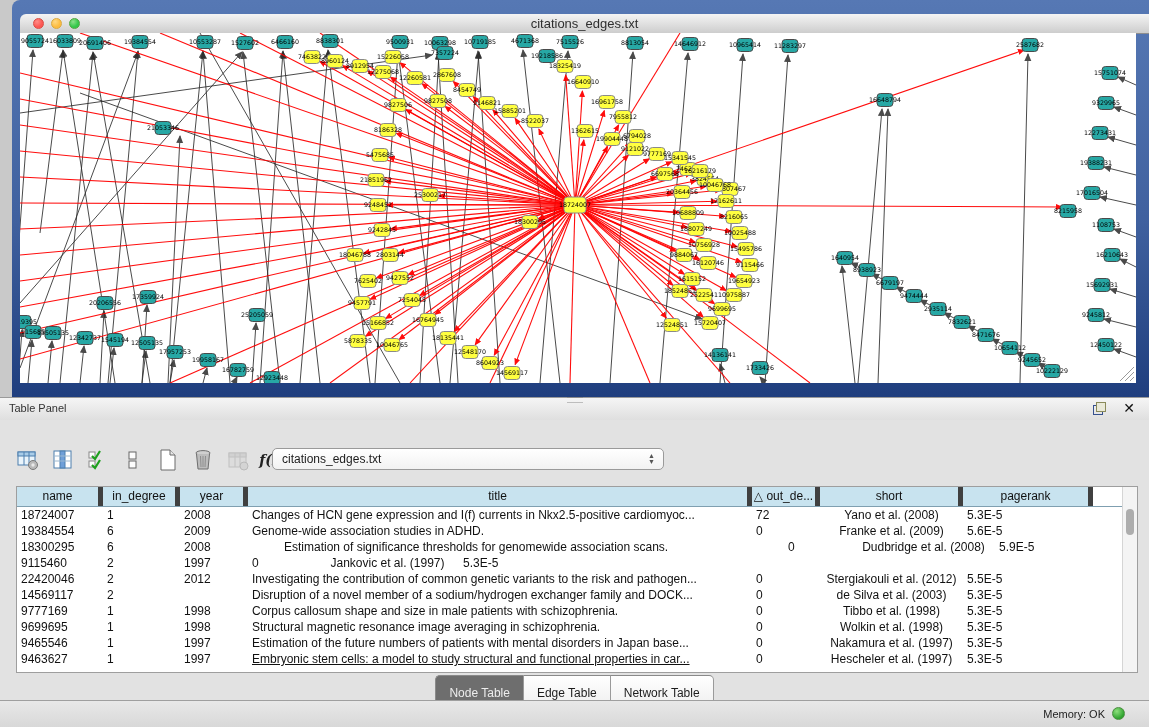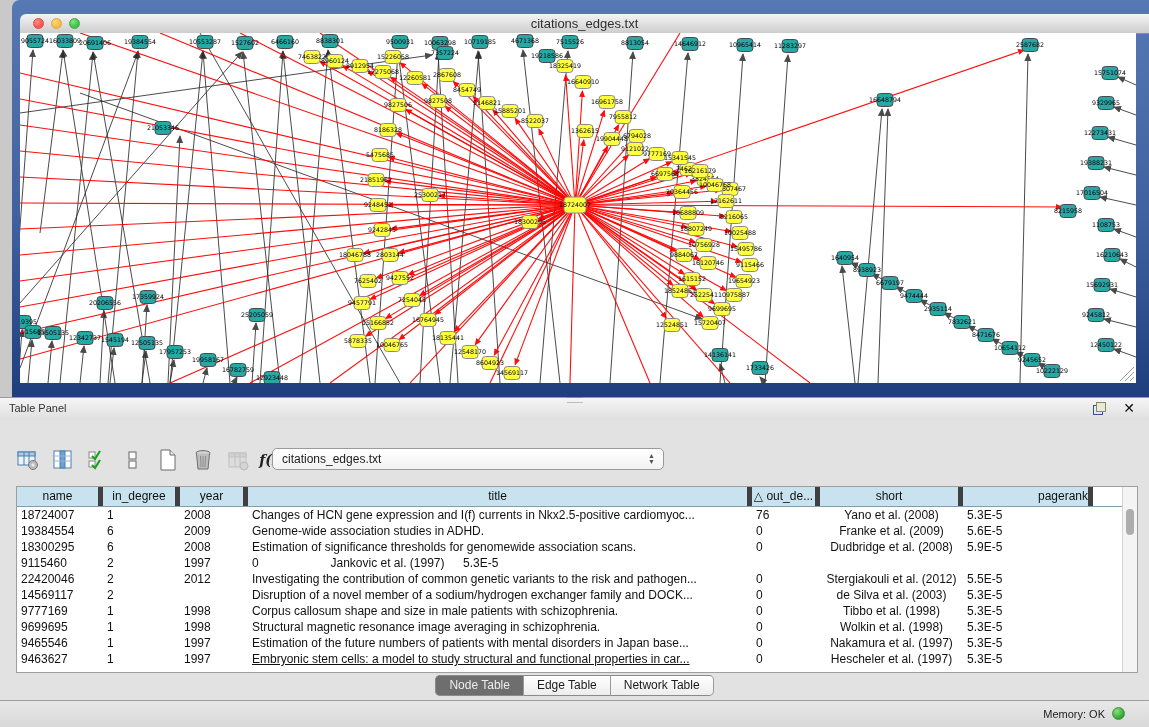--- a/index.html
+++ b/index.html
@@ -91,21 +91,21 @@
     position:absolute;right:0;top:0;width:15px;height:185px;
     background:#f4f4f4;border-left:1px solid #d5d5d5;box-sizing:border-box;
   }
   #vthumb{position:absolute;left:3px;top:22px;width:8px;height:26px;border-radius:4px;background:#adadad;}
   
   #tabs{position:absolute;left:0;top:255px;width:1149px;display:flex;justify-content:center;}
   .tab{
     height:19px;line-height:19px;font-size:12px;text-align:center;
     border-top:1px solid #8a8a8a;border-bottom:1px solid #8a8a8a;
     background:linear-gradient(180deg,#ffffff,#ededed);color:#1c1c1c;
-    padding:0 13px;border-right:1px solid #9a9a9a;
+    padding:8px 13px;border-right:1px solid #9a9a9a;
   }
   .tab:first-child{border-left:1px solid #8a8a8a;border-radius:5px 0 0 5px;}
   .tab:last-child{border-radius:0 5px 5px 0;}
   .tab.active{background:#6e6e6e;color:#ededed;}
   
   #status-bar{
     position:absolute;left:0;top:700px;width:1149px;height:27px;
     background:linear-gradient(180deg,#e8e8e8,#d8d8d8);
     border-top:1px solid #9f9f9f;box-sizing:border-box;
   }
@@ -910,46 +910,46 @@
   </div>
 
   <div id="table-wrap">
     <div id="thead">
         <div class="th" style="width: 86px;">name</div>
         <div class="th" style="width: 77px;">in_degree</div>
         <div class="th" style="width: 68px;">year</div>
         <div class="th" style="width: 504px;">title</div>
         <div class="th" style="width: 68px;">△ out_de...</div>
         <div class="th" style="width: 143px;">short</div>
-        <div class="th" style="width: 130px; text-align: right;">pagerank</div>
+        <div class="th" style="width: 130px;">pagerank</div>
       </div>
     <div id="tbody">
         <div class="tr">
           <div class="td" style="width: 86px;">18724007</div>
           <div class="td" style="width: 77px;">1</div>
           <div class="td" style="width: 68px;">2008</div>
           <div class="td" style="width: 504px;">Changes of HCN gene expression and I(f) currents in Nkx2.5-positive cardiomyoc...</div>
-          <div class="td" style="width: 68px;">76</div>
+          <div class="td" style="width: 68px;">72</div>
           <div class="td center" style="width: 143px;">Yano et al. (2008)</div>
           <div class="td" style="width: 130px;">5.3E-5</div>
         </div>
         <div class="tr">
           <div class="td" style="width: 86px;">19384554</div>
           <div class="td" style="width: 77px;">6</div>
           <div class="td" style="width: 68px;">2009</div>
           <div class="td" style="width: 504px;">Genome-wide association studies in ADHD.</div>
           <div class="td" style="width: 68px;">0</div>
           <div class="td center" style="width: 143px;">Franke et al. (2009)</div>
           <div class="td" style="width: 130px;">5.6E-5</div>
         </div>
         <div class="tr">
           <div class="td" style="width: 86px;">18300295</div>
           <div class="td" style="width: 77px;">6</div>
           <div class="td" style="width: 68px;">2008</div>
-          <div class="td" style="width: 504px;">Estimation of significance thresholds for genomewide association scans.</div>
+          <div class="td" style="width: 504px; margin-left: 32px;">Estimation of significance thresholds for genomewide association scans.</div>
           <div class="td" style="width: 68px;">0</div>
           <div class="td center" style="width: 143px;">Dudbridge et al. (2008)</div>
           <div class="td" style="width: 130px;">5.9E-5</div>
         </div>
         <div class="tr">
           <div class="td" style="width: 86px;">9115460</div>
           <div class="td" style="width: 77px;">2</div>
           <div class="td" style="width: 68px;">1997</div>
           <div class="td" style="width: 68px;">0</div>
           <div class="td center" style="width: 143px;">Jankovic et al. (1997)</div>

